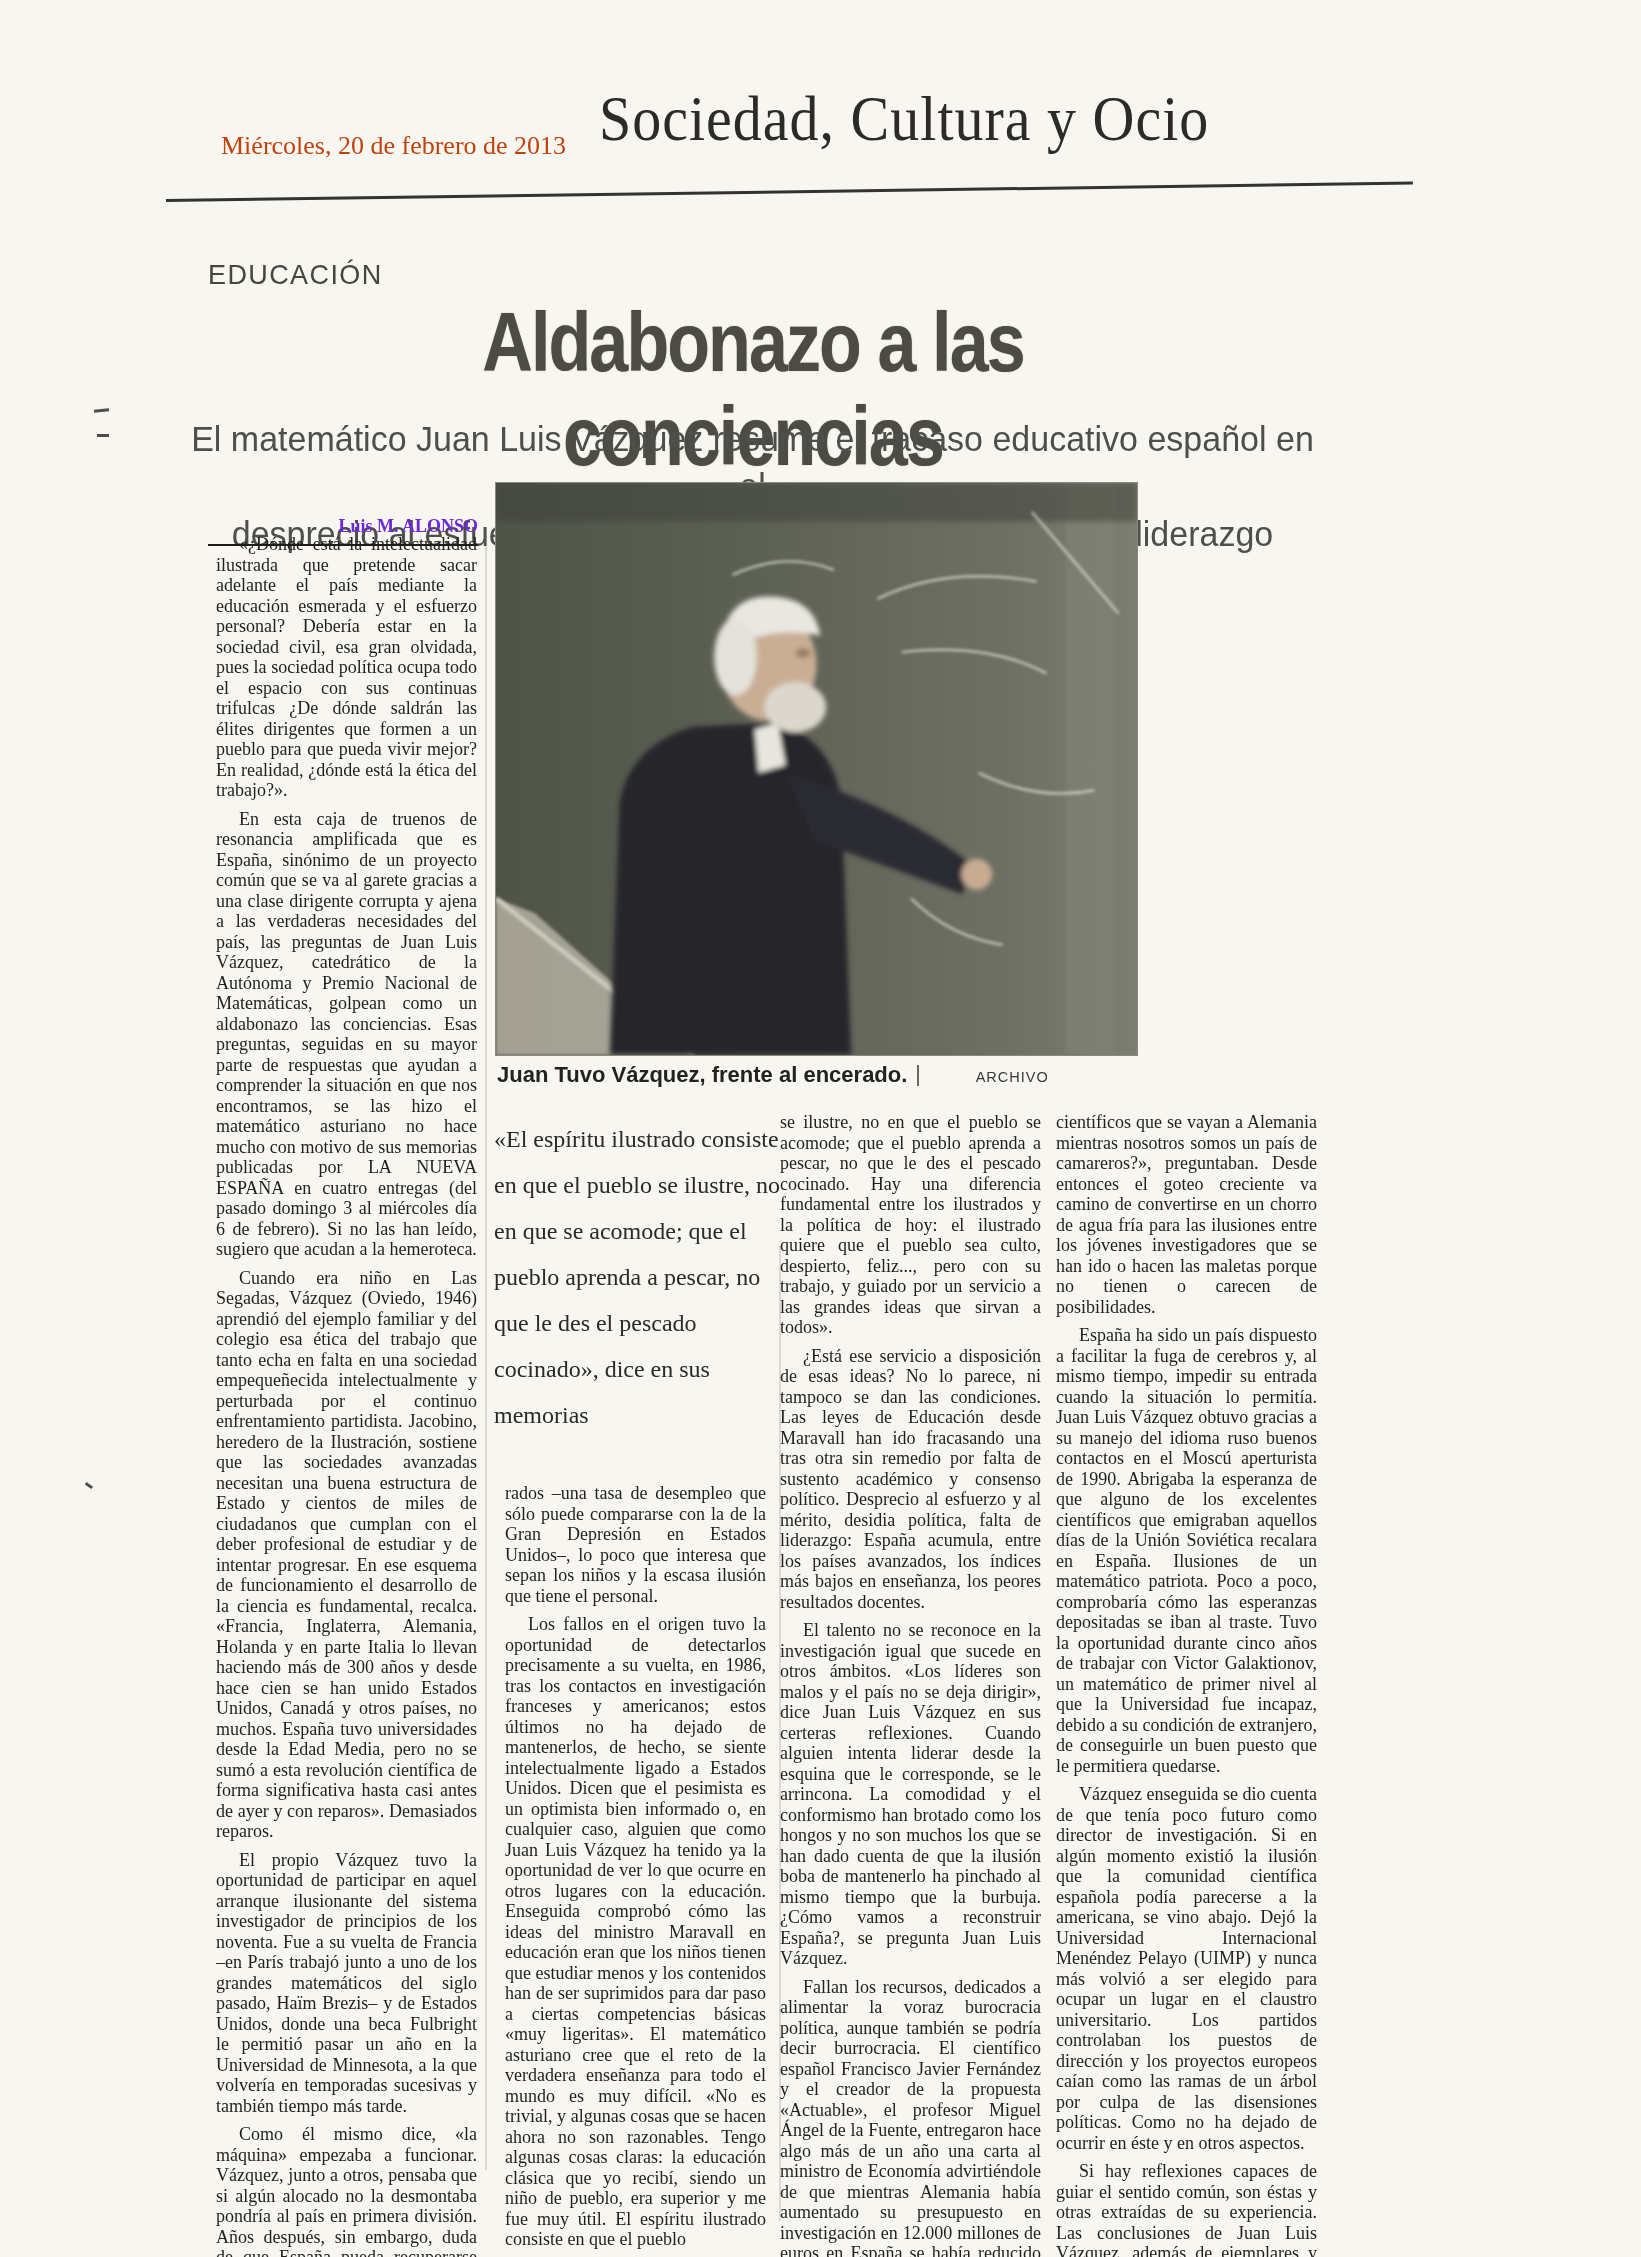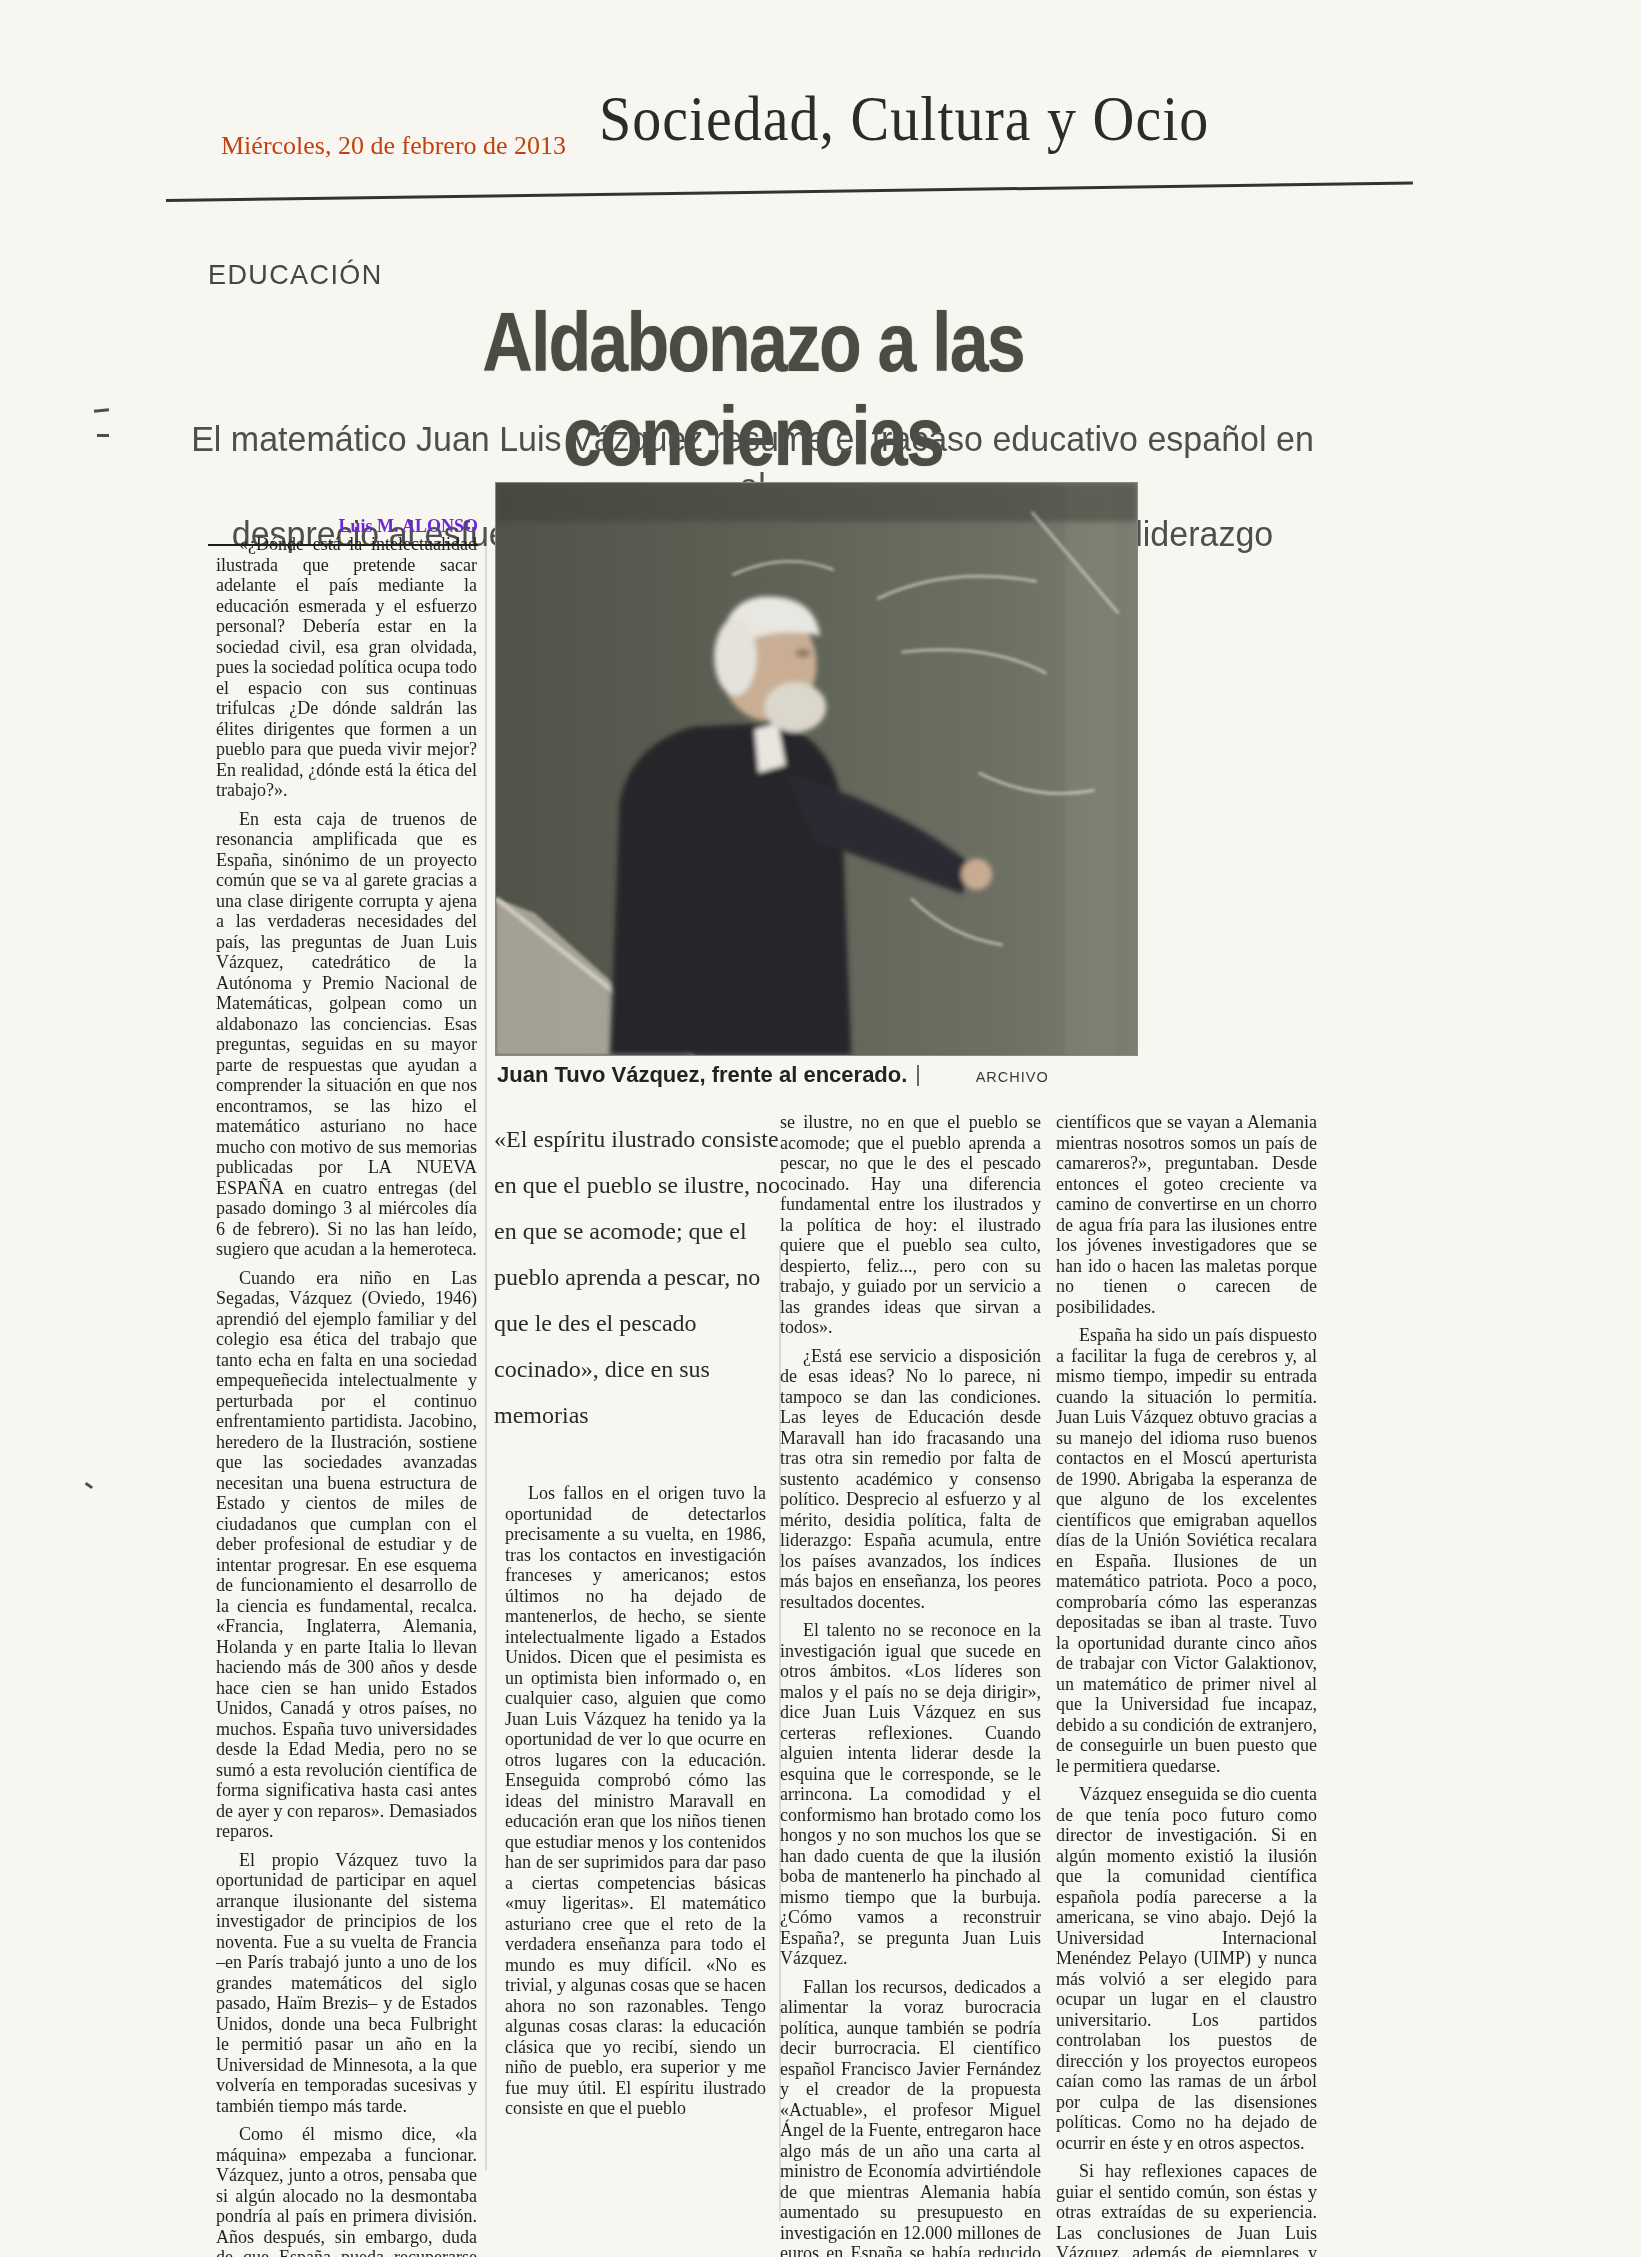--- a/index.html
+++ b/index.html
@@ -177,20 +177,21 @@
 
   <div class="col" id="col1">
     <p>«¿Dónde está la intelectualidad ilustrada que pretende sacar adelante el país mediante la educación esmerada y el esfuerzo personal? Debería estar en la sociedad civil, esa gran olvidada, pues la sociedad política ocupa todo el espacio con sus continuas trifulcas ¿De dónde saldrán las élites dirigentes que formen a un pueblo para que pueda vivir mejor? En realidad, ¿dónde está la ética del trabajo?».</p>
     <p>En esta caja de truenos de resonancia amplificada que es España, sinónimo de un proyecto común que se va al garete gracias a una clase dirigente corrupta y ajena a las verdaderas necesidades del país, las preguntas de Juan Luis Vázquez, catedrático de la Autónoma y Premio Nacional de Matemáticas, golpean como un aldabonazo las conciencias. Esas preguntas, seguidas en su mayor parte de respuestas que ayudan a comprender la situación en que nos encontramos, se las hizo el matemático asturiano no hace mucho con motivo de sus memorias publicadas por LA NUEVA ESPAÑA en cuatro entregas (del pasado domingo 3 al miércoles día 6 de febrero). Si no las han leído, sugiero que acudan a la hemeroteca.</p>
     <p>Cuando era niño en Las Segadas, Vázquez (Oviedo, 1946) aprendió del ejemplo familiar y del colegio esa ética del trabajo que tanto echa en falta en una sociedad empequeñecida intelectualmente y perturbada por el continuo enfrentamiento partidista. Jacobino, heredero de la Ilustración, sostiene que las sociedades avanzadas necesitan una buena estructura de Estado y cientos de miles de ciudadanos que cumplan con el deber profesional de estudiar y de intentar progresar. En ese esquema de funcionamiento el desarrollo de la ciencia es fundamental, recalca. «Francia, Inglaterra, Alemania, Holanda y en parte Italia lo llevan haciendo más de 300 años y desde hace cien se han unido Estados Unidos, Canadá y otros países, no muchos. España tuvo universidades desde la Edad Media, pero no se sumó a esta revolución científica de forma significativa hasta casi antes de ayer y con reparos». Demasiados reparos.</p>
     <p>El propio Vázquez tuvo la oportunidad de participar en aquel arranque ilusionante del sistema investigador de principios de los noventa. Fue a su vuelta de Francia –en París trabajó junto a uno de los grandes matemáticos del siglo pasado, Haïm Brezis– y de Estados Unidos, donde una beca Fulbright le permitió pasar un año en la Universidad de Minnesota, a la que volvería en temporadas sucesivas y también tiempo más tarde.</p>
     <p>Como él mismo dice, «la máquina» empezaba a funcionar. Vázquez, junto a otros, pensaba que si algún alocado no la desmontaba pondría al país en primera división. Años después, sin embargo, duda de que España pueda recuperarse para la élite, con un 25 por ciento de pa-</p>
   </div>
 
   <div class="col" id="col2-text">
+    <p class="cont">rados –una tasa de desempleo que sólo puede compararse con la de la Gran Depresión en Estados Unidos–, lo poco que interesa que sepan los niños y la escasa ilusión que tiene el personal.</p>
     <p>Los fallos en el origen tuvo la oportunidad de detectarlos precisamente a su vuelta, en 1986, tras los contactos en investigación franceses y americanos; estos últimos no ha dejado de mantenerlos, de hecho, se siente intelectualmente ligado a Estados Unidos. Dicen que el pesimista es un optimista bien informado o, en cualquier caso, alguien que como Juan Luis Vázquez ha tenido ya la oportunidad de ver lo que ocurre en otros lugares con la educación. Enseguida comprobó cómo las ideas del ministro Maravall en educación eran que los niños tienen que estudiar menos y los contenidos han de ser suprimidos para dar paso a ciertas competencias básicas «muy ligeritas». El matemático asturiano cree que el reto de la verdadera enseñanza para todo el mundo es muy difícil. «No es trivial, y algunas cosas que se hacen ahora no son razonables. Tengo algunas cosas claras: la educación clásica que yo recibí, siendo un niño de pueblo, era superior y me fue muy útil. El espíritu ilustrado consiste en que el pueblo</p>
   </div>
 
   <div class="col" id="col3">
     <p class="cont">se ilustre, no en que el pueblo se acomode; que el pueblo aprenda a pescar, no que le des el pescado cocinado. Hay una diferencia fundamental entre los ilustrados y la política de hoy: el ilustrado quiere que el pueblo sea culto, despierto, feliz..., pero con su trabajo, y guiado por un servicio a las grandes ideas que sirvan a todos».</p>
     <p>¿Está ese servicio a disposición de esas ideas? No lo parece, ni tampoco se dan las condiciones. Las leyes de Educación desde Maravall han ido fracasando una tras otra sin remedio por falta de sustento académico y consenso político. Desprecio al esfuerzo y al mérito, desidia política, falta de liderazgo: España acumula, entre los países avanzados, los índices más bajos en enseñanza, los peores resultados docentes.</p>
     <p>El talento no se reconoce en la investigación igual que sucede en otros ámbitos. «Los líderes son malos y el país no se deja dirigir», dice Juan Luis Vázquez en sus certeras reflexiones. Cuando alguien intenta liderar desde la esquina que le corresponde, se le arrincona. La comodidad y el conformismo han brotado como los hongos y no son muchos los que se han dado cuenta de que la ilusión boba de mantenerlo ha pinchado al mismo tiempo que la burbuja. ¿Cómo vamos a reconstruir España?, se pregunta Juan Luis Vázquez.</p>
     <p>Fallan los recursos, dedicados a alimentar la voraz burocracia política, aunque también se podría decir burrocracia. El científico español Francisco Javier Fernández y el creador de la propuesta «Actuable», el profesor Miguel Ángel de la Fuente, entregaron hace algo más de un año una carta al ministro de Economía advirtiéndole de que mientras Alemania había aumentado su presupuesto en investigación en 12.000 millones de euros en España se había reducido en 600 millones. «¿Les estamos diciendo a los</p>
   </div>
 

